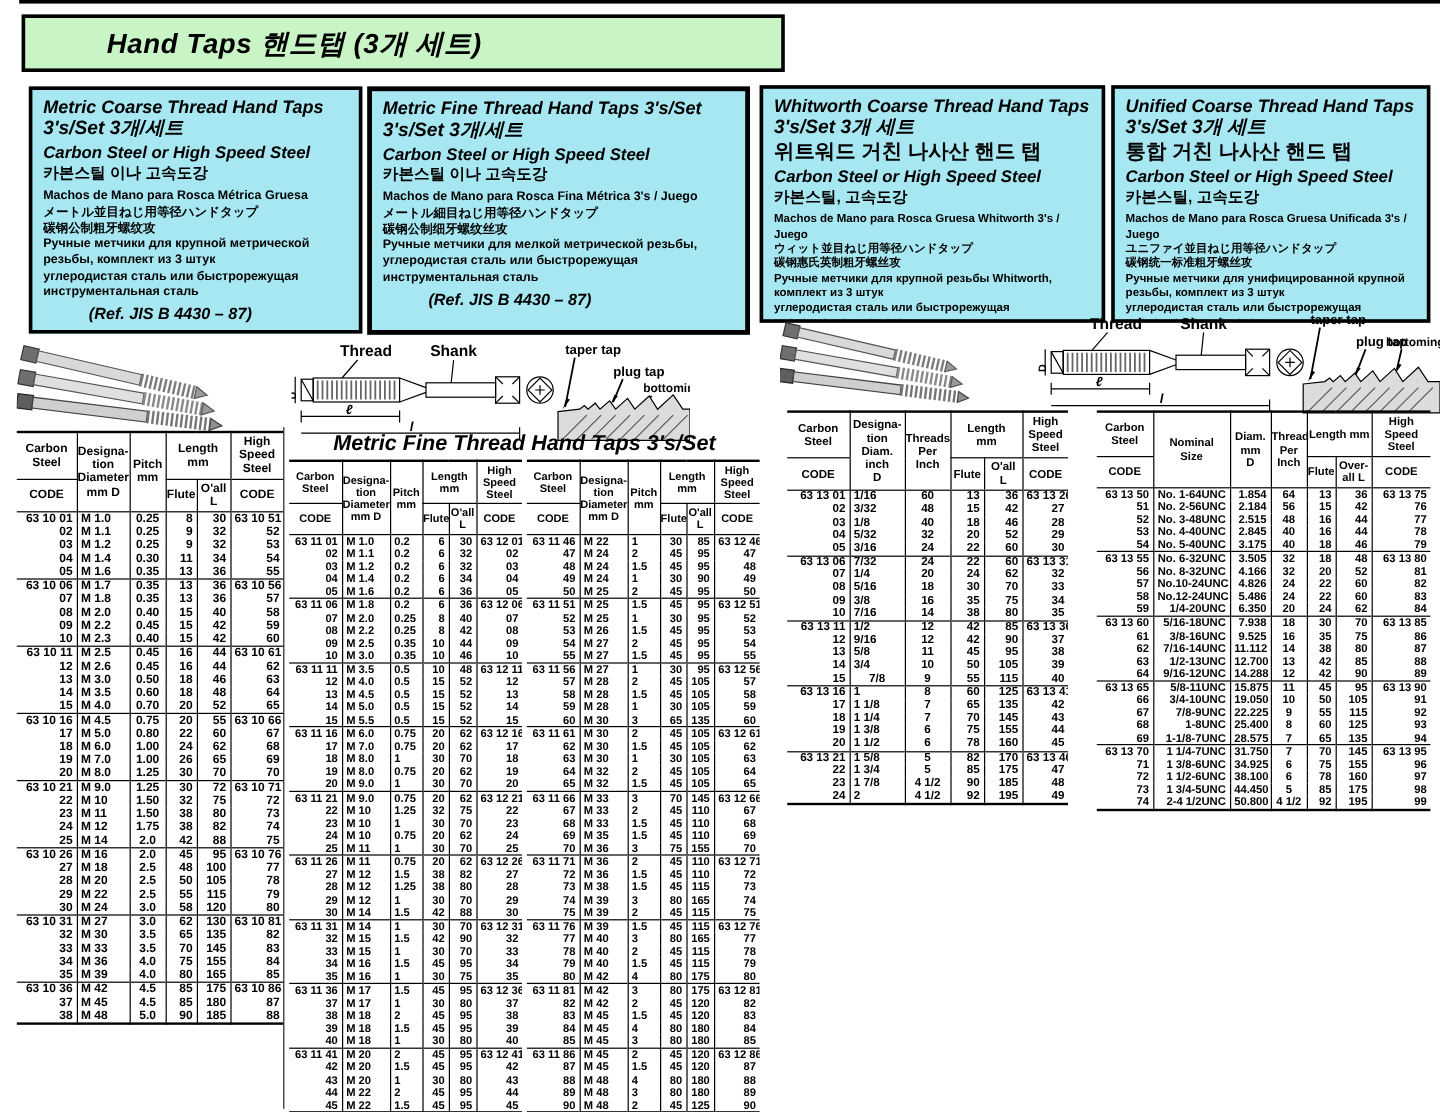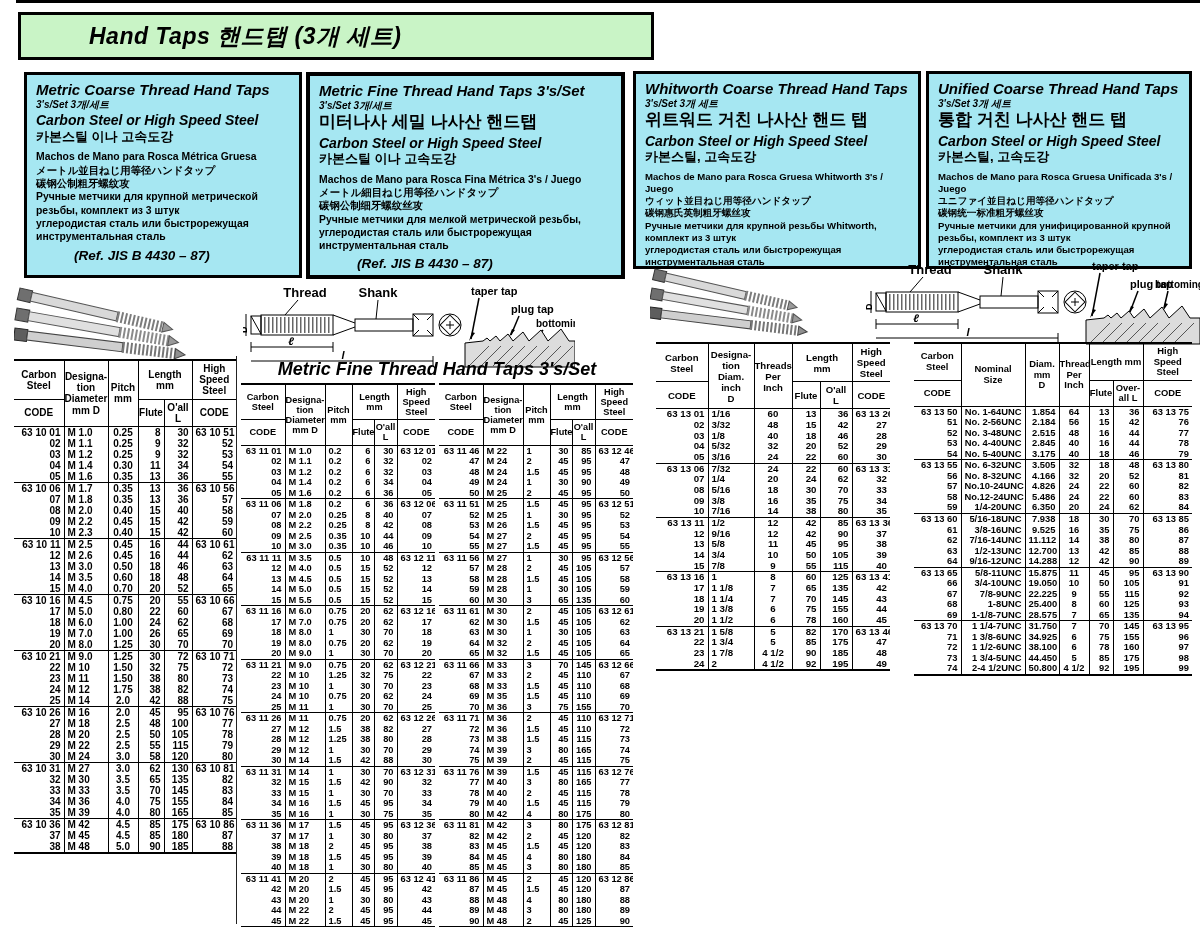--- a/index.html
+++ b/index.html
@@ -9,21 +9,21 @@
   #top-rule{left:16px;top:0;width:1184px;height:3px;background:#000;}
 
   
   #title-bar{left:18px;top:12px;width:562px;height:42px;border:3px solid #000;
              display:flex;align-items:center;padding-left:68px;box-sizing:content-box;}
   #title-bar span{font-size:23px;font-weight:bold;font-style:italic;letter-spacing:.5px;}
 
   
   .ib{border:3px solid #000;padding:7px 9px 4px 9px;box-sizing:border-box;overflow:hidden;}
   .ib .t1{font-size:15px;font-weight:bold;font-style:italic;line-height:1.12;}
-  .ib .t2{font-size:10px;font-weight:bold;font-style:italic;line-height:1.15;}
+  .ib .t2{font-size:16px;font-weight:bold;font-style:italic;line-height:1.15;}
   .ib .kr{font-size:17px;font-weight:bold;line-height:1.25;}
   .ib .se{font-size:14px;font-weight:bold;font-style:italic;line-height:1.2;margin-top:2px;}
   .ib .sk{font-size:13px;font-weight:bold;line-height:1.25;}
   .ib .ml{font-size:10.4px;font-weight:bold;line-height:1.28;margin-top:5px;white-space:pre-line;}
   .ib .ref{font-size:13.5px;font-weight:bold;font-style:italic;margin-top:4px;padding-left:38px;}
 
   
   .sec-title{font-weight:bold;font-style:italic;}
 
   
@@ -72,21 +72,20 @@
 Ручные метчики для крупной метрической
 резьбы, комплект из 3 штук
 углеродистая сталь или быстрорежущая
 инструментальная сталь</div>
     <div class="ref">(Ref. JIS B 4430 – 87)</div>
   </div>
 
   <div class="abs ib" style="left: 306px; top: 72px; width: 319px; height: 207px; border-width: 4px; background-color: rgb(166, 231, 242);">
     <div class="t1">Metric Fine Thread Hand Taps 3's/Set</div>
     <div class="t2">3's/Set  3개/세트</div>
-    <div class="kr">미터나사 세밀 나사산 핸드탭</div>
     <div class="se">Carbon Steel or High Speed Steel</div>
     <div class="sk">카본스틸 이나 고속도강</div>
     <div class="ml">Machos de Mano para Rosca Fina Métrica 3's / Juego
 メートル細目ねじ用等径ハンドタップ
 碳钢公制细牙螺纹丝攻
 Ручные метчики для мелкой метрической резьбы,
 углеродистая сталь или быстрорежущая
 инструментальная сталь</div>
     <div class="ref">(Ref. JIS B 4430 – 87)</div>
   </div>
@@ -1565,21 +1564,21 @@
             <tr>
               <td style="text-align: right;">14</td>
               <td style="text-align: left;">3/4</td>
               <td style="text-align: center;">10</td>
               <td style="text-align: right;">50</td>
               <td style="text-align: right;">105</td>
               <td style="text-align: right;">39</td>
             </tr>
             <tr>
               <td style="text-align: right;">15</td>
-              <td style="text-align: left;">7/8</td>
+              <td style="text-align: center;">7/8</td>
               <td style="text-align: center;">9</td>
               <td style="text-align: right;">55</td>
               <td style="text-align: right;">115</td>
               <td style="text-align: right;">40</td>
             </tr>
             <tr class="gs">
               <td style="text-align: right;">63 13 16</td>
               <td style="text-align: left;">1</td>
               <td style="text-align: center;">8</td>
               <td style="text-align: right;">60</td>

